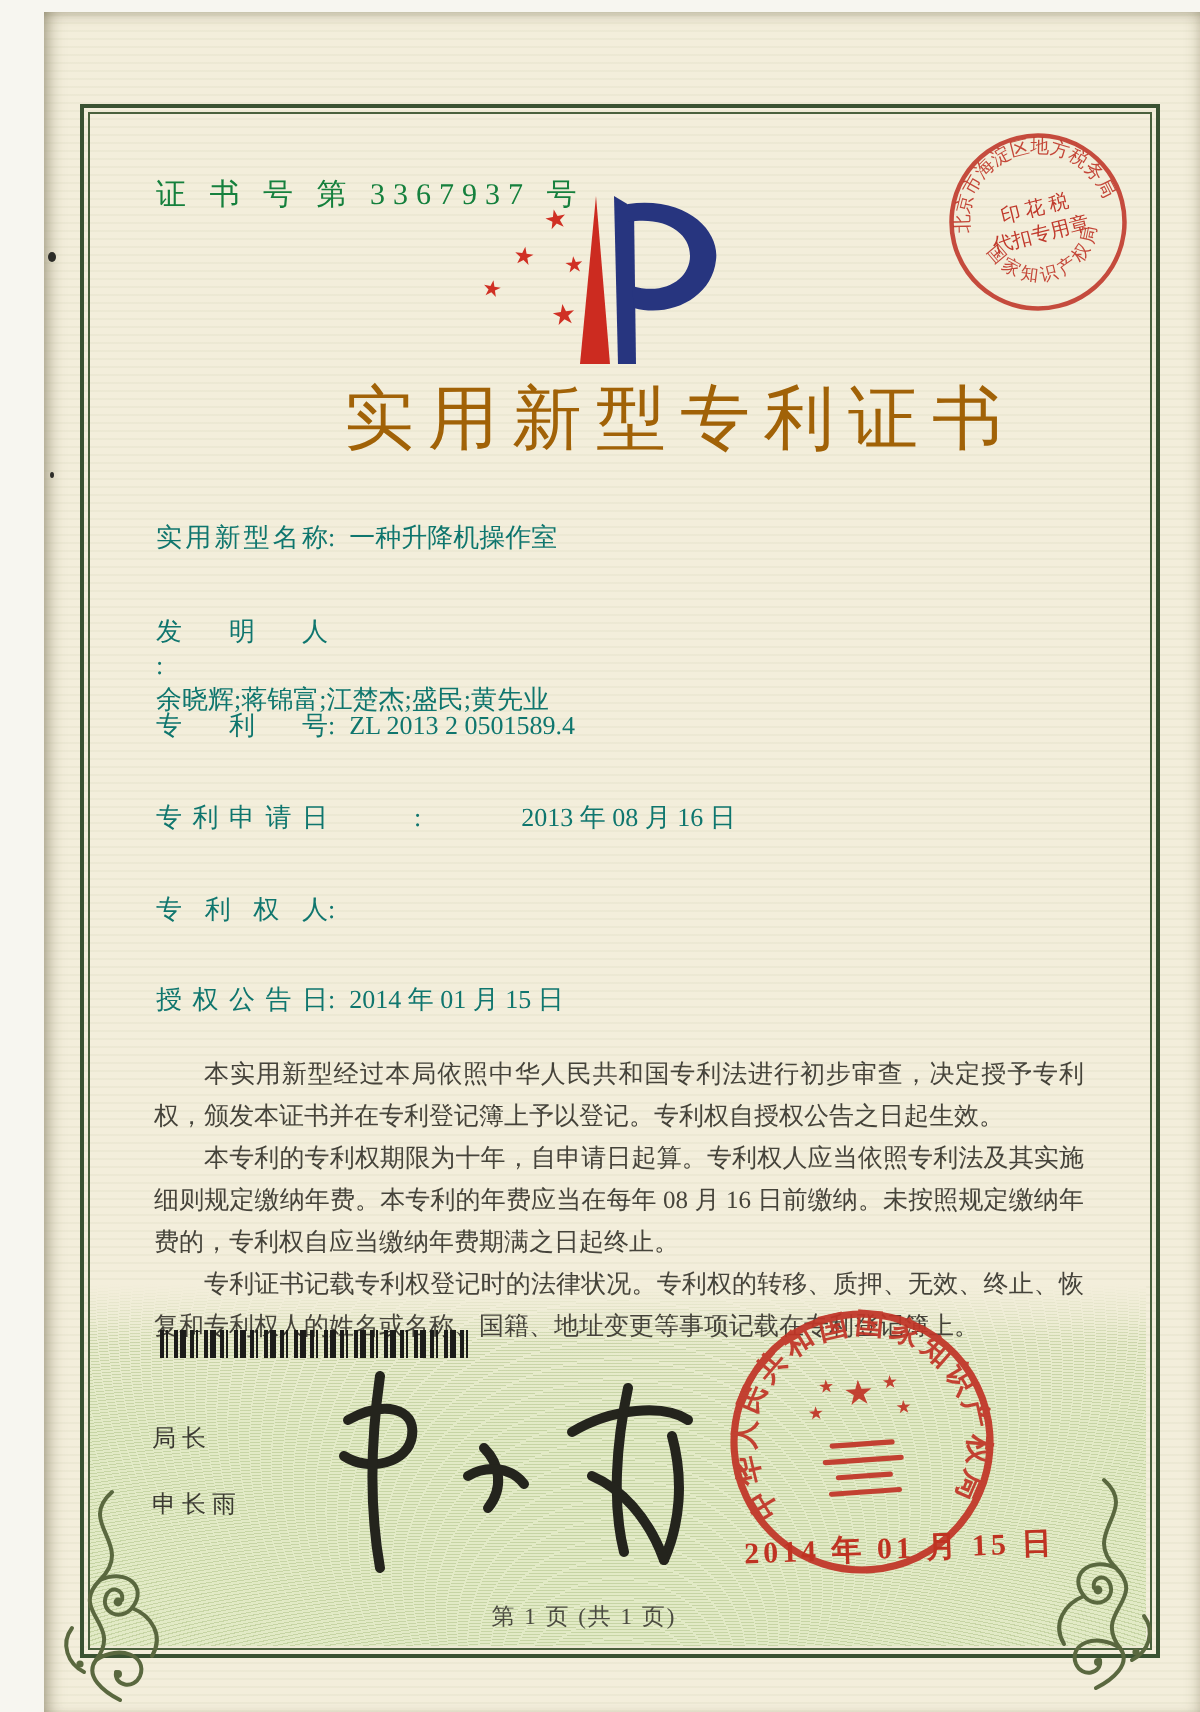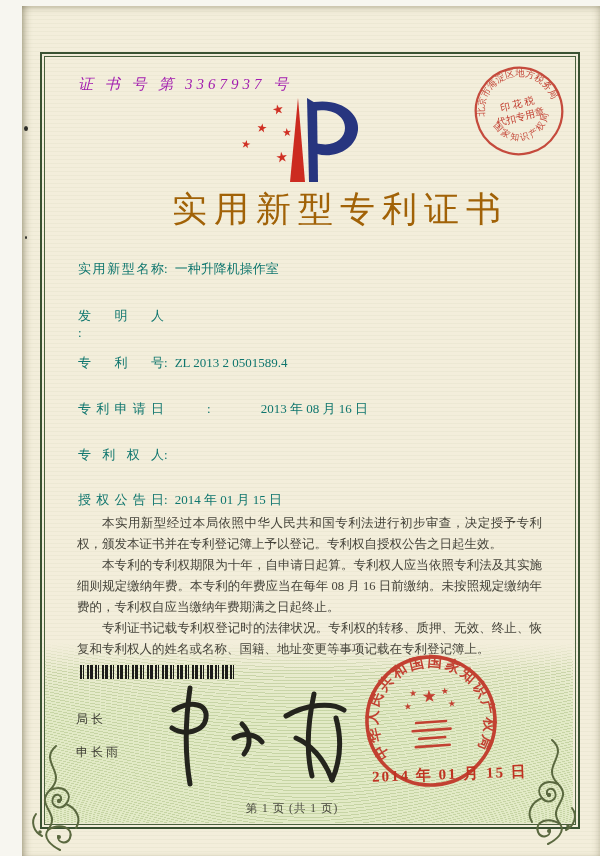--- a/index.html
+++ b/index.html
@@ -31,29 +31,29 @@
   
   .band{
     position:absolute;left:45px;top:642px;width:528px;height:181px;z-index:1;
     background:
       repeating-radial-gradient(90% 75% at 50% 135%, rgba(125,155,75,.28) 0 1.5px, rgba(125,155,75,0) 1.5px 5px),
       linear-gradient(180deg, rgba(226,234,198,.35), #e2eac6 40%);
   }
   .band::before{content:"";position:absolute;left:0;top:0;right:0;height:30px;
     background:linear-gradient(180deg,#f3eedb, rgba(243,238,219,0));}
   .abs{position:absolute;z-index:5;}
-  .cert-no{left:78px;top:75px;font-size:15px;letter-spacing:4px;color:#a21caf;font-style:italic;}
+  .cert-no{left:78px;top:88px;font-size:15px;letter-spacing:4px;color:#15803d;}
   .title{left:40px;top:186px;width:536px;text-align:center;font-size:35px;
     letter-spacing:7px;color:#a16207;font-weight:500;padding-left:32px;}
   .fields{left:78px;top:260px;width:470px;}
   .field-row{display:flex;align-items:baseline;position:absolute;left:0;
     font-size:13px;color:#0f766e;white-space:nowrap;}
   .field-label{display:inline-block;width:86px;text-align:justify;text-align-last:justify;}
   .field-colon{margin-right:7px;}
-  .paras{left:77px;top:513px;width:465px;font-size:12.5px;line-height:21px;
+  .paras{left:77px;top:527px;width:465px;font-size:12.5px;line-height:21px;
     color:#45433a;text-align:justify;}
   .paras p{margin:0;text-indent:2em;}
   .barcode{left:80px;top:665px;width:157px;height:14px;z-index:5;
     background:repeating-linear-gradient(90deg,
       #1c1c1a 0 2px, transparent 2px 3px,
       #1c1c1a 3px 4px, transparent 4px 7px,
       #1c1c1a 7px 9px, transparent 9px 10px,
       #1c1c1a 10px 13px, transparent 13px 15px);}
   .director{left:76px;top:703px;font-size:12px;color:#3b3a32;letter-spacing:3px;line-height:33px;}
   .seal-date{left:372px;top:765px;font-size:15px;color:#bf3322;letter-spacing:2px;
@@ -142,20 +142,21 @@
 
   <div class="abs fields">
     <div class="field-row" style="top:0;">
       <span class="field-label">实用新型名称</span>
         <span class="field-colon">:</span>
       <span>一种升降机操作室</span>
     </div>
     <div class="field-row" style="top:47px;flex-direction:column;">
       <span class="field-label">发明人</span>
         <span class="field-colon">:</span>
+      <span>余晓辉;蒋锦富;江楚杰;盛民;黄先业</span>
     </div>
     <div class="field-row" style="top:94px;">
       <span class="field-label">专利号</span>
         <span class="field-colon">:</span>
       <span>ZL 2013 2 0501589.4</span>
     </div>
     <div class="field-row" style="top:140px;gap:43px;">
       <span class="field-label">专利申请日</span>
         <span class="field-colon">:</span>
       <span>2013 年 08 月 16 日</span>

